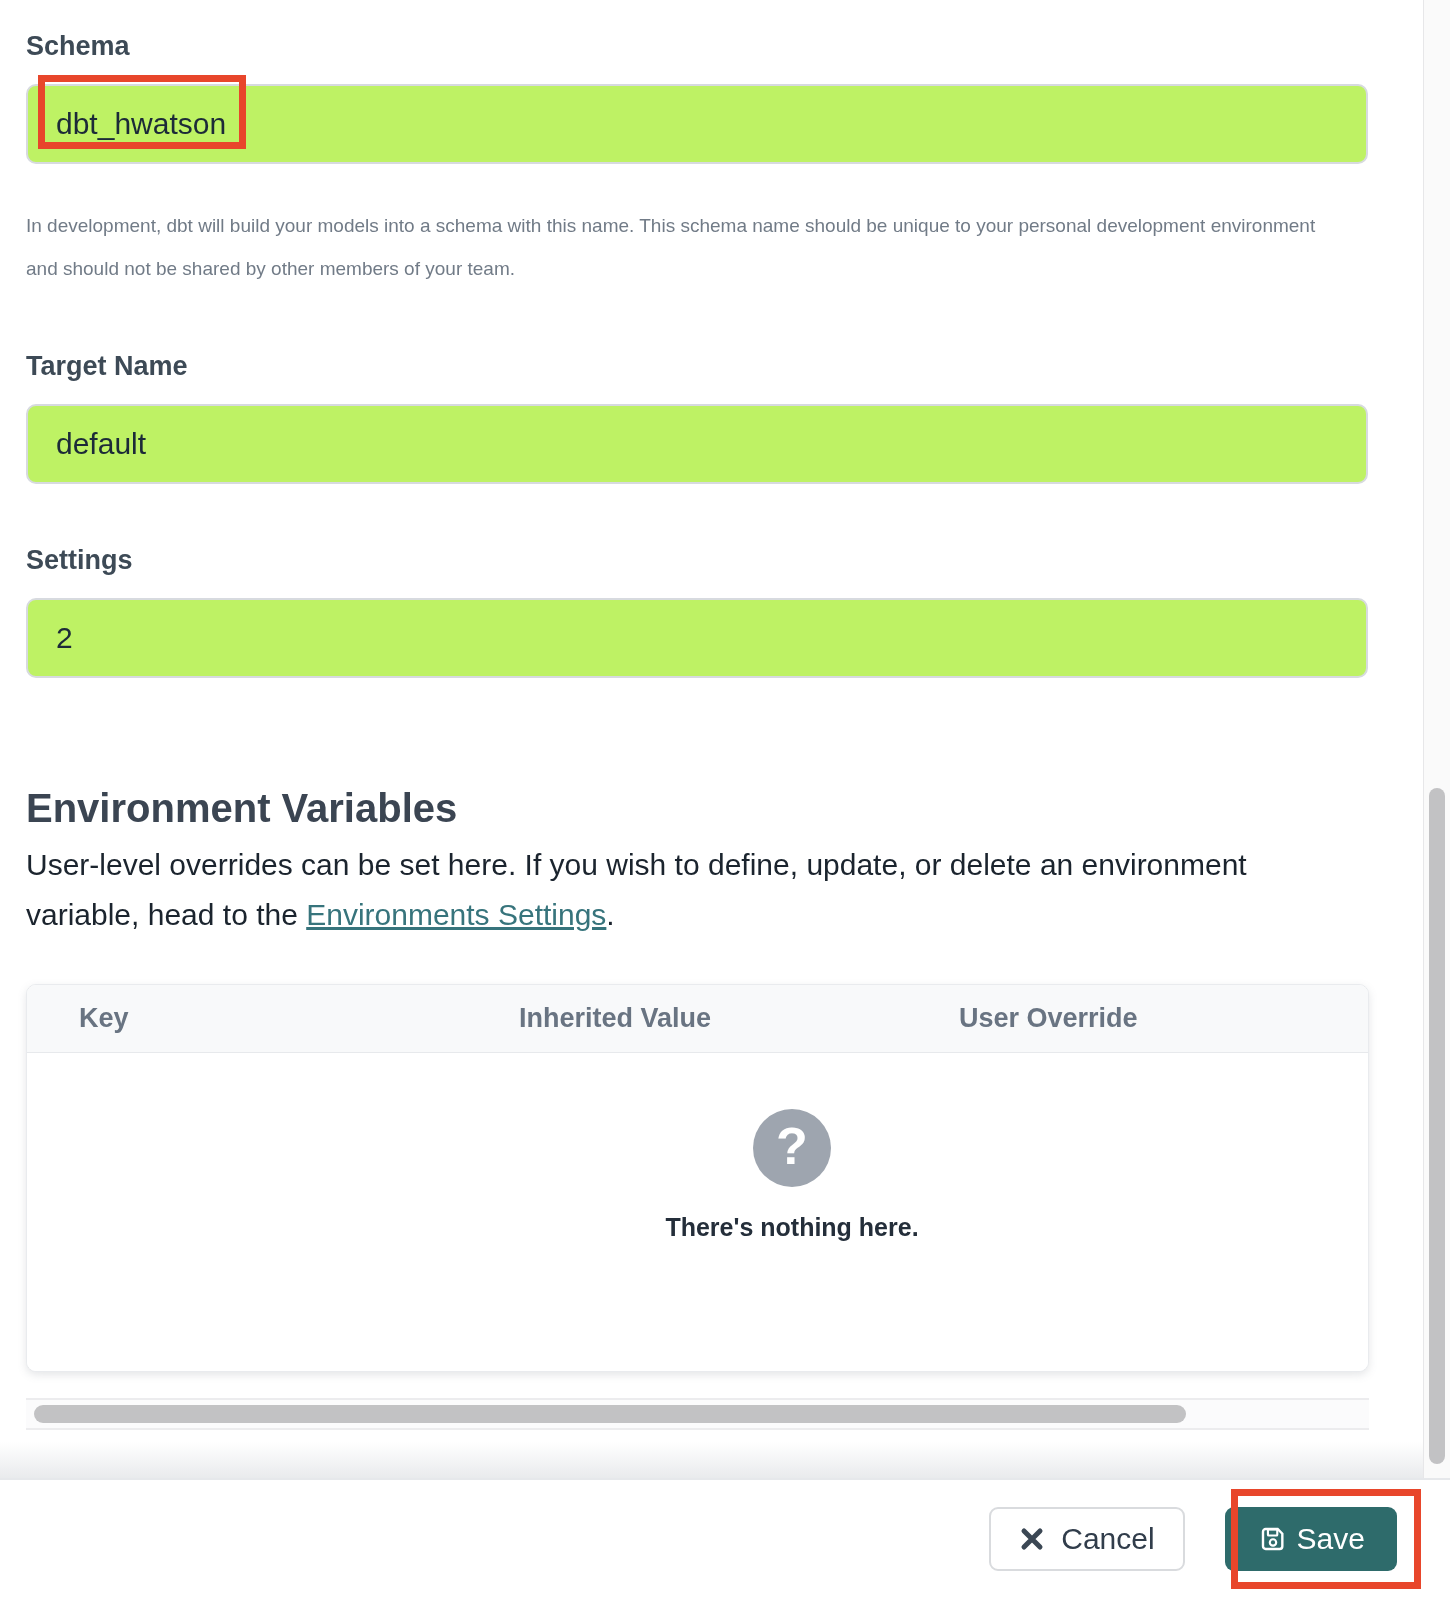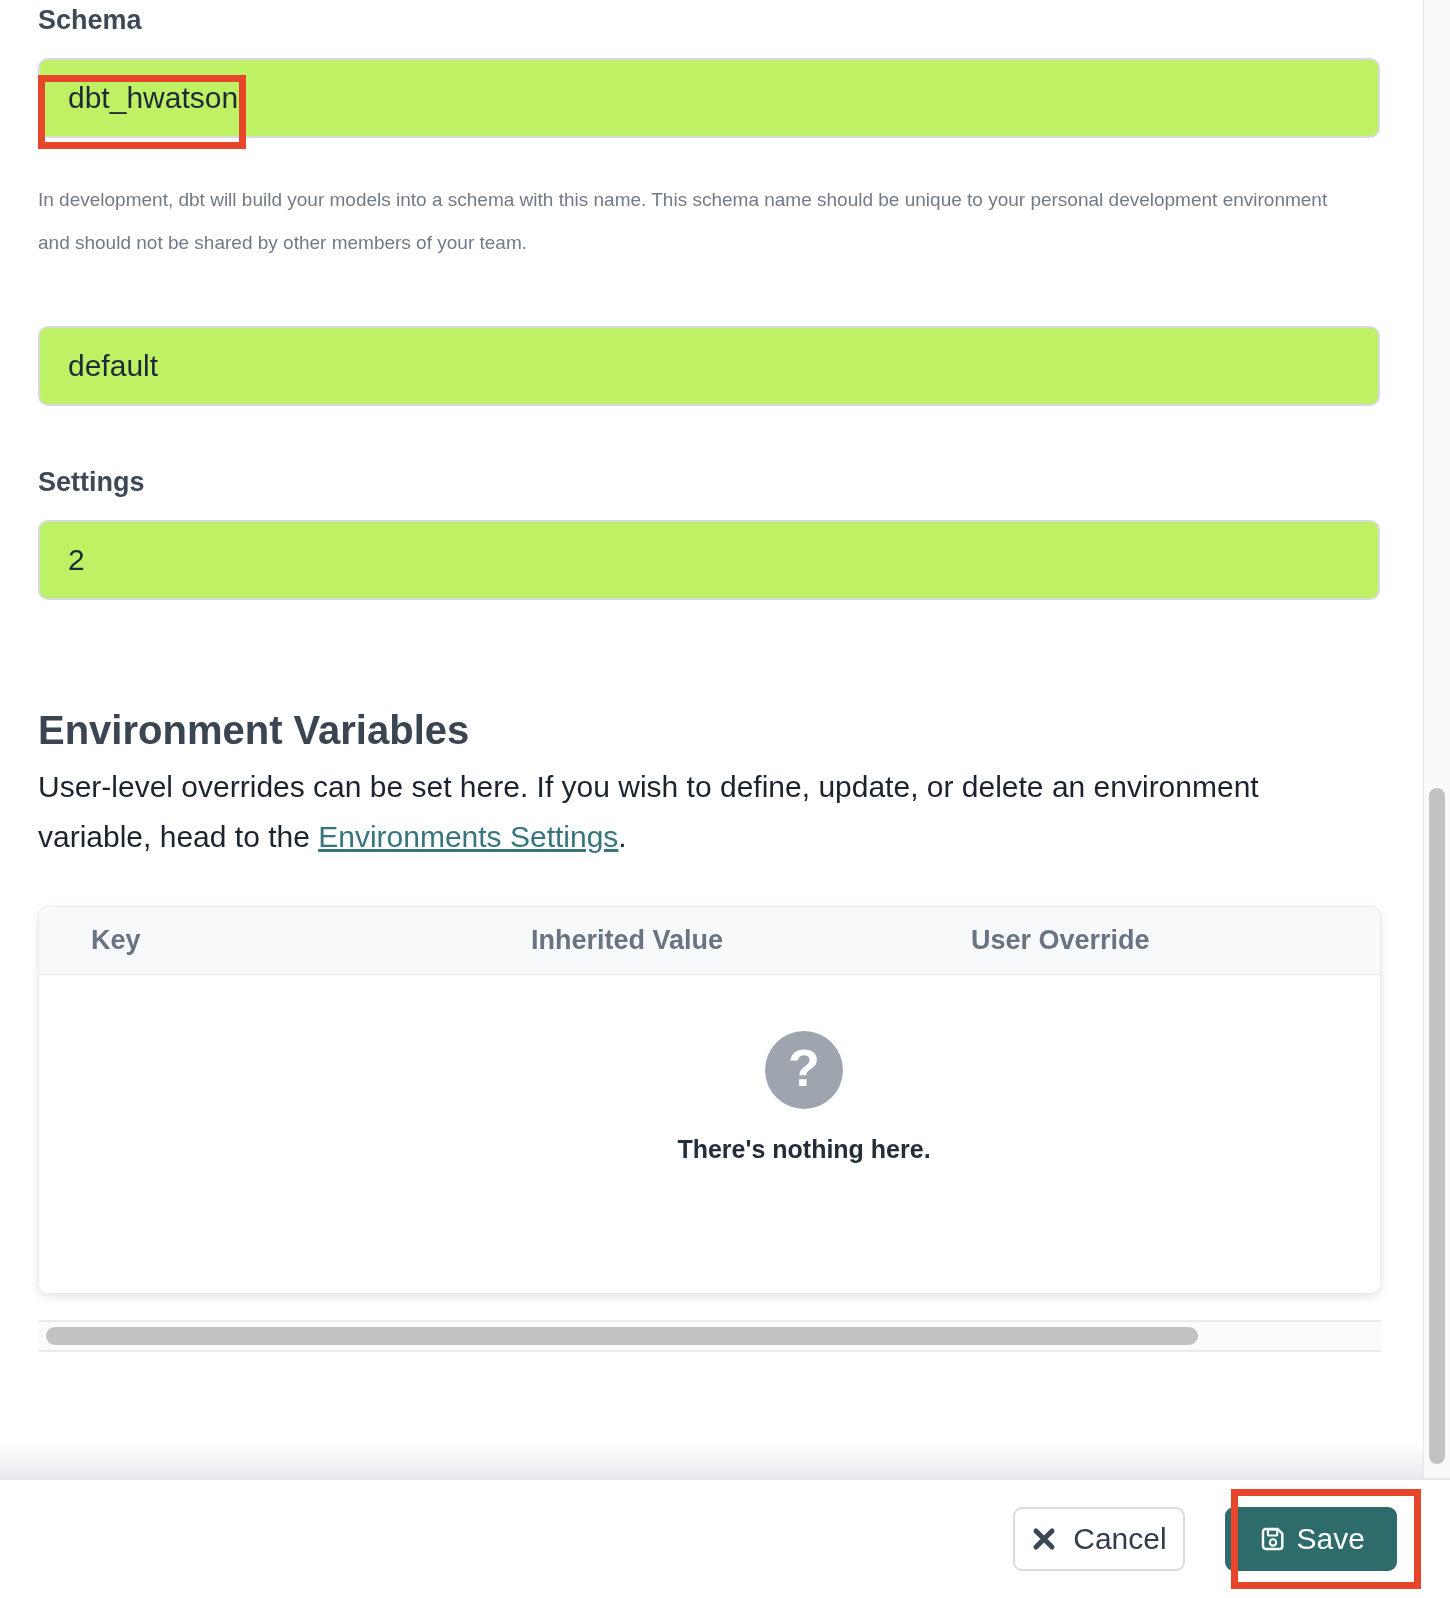--- a/index.html
+++ b/index.html
@@ -4,21 +4,21 @@
 <style>
   * { margin:0; padding:0; box-sizing:border-box; }
   html,body { background:#ffffff; }
   body { font-family:"Liberation Sans", sans-serif; }
 
   .page {
     position:relative; width:1450px; height:1598px;
     background:#ffffff; overflow:hidden;
   }
 
-  .content { position:absolute; top:0; left:12px; width:1423px; padding:6px 55px 0 26px; }
+  .content { position:absolute; top:0; left:0; width:1423px; padding:32px 55px 0 26px; }
 
   .field-label {
     display:block; font-size:27px; font-weight:700; color:#3d4a56;
     line-height:28px; margin-bottom:24px;
   }
   .text-input {
     display:block; width:100%; height:80px;
     border:2px solid #d7dadf; border-radius:10px; background:#bef264;
     font-family:"Liberation Sans", sans-serif;
     font-size:30px; color:#1c2a38; padding:0 28px; outline:none;
@@ -100,21 +100,21 @@
     display:flex; align-items:center; justify-content:flex-end;
     padding-right:53px; gap:40px;
   }
   .btn {
     display:flex; align-items:center; gap:16px; height:64px;
     border-radius:9px; font-family:"Liberation Sans", sans-serif;
     font-size:30px; cursor:pointer;
   }
   .btn-cancel {
     background:#ffffff; border:2px solid #d9dbde; color:#313d4b;
-    padding:0 16px; font-weight:400;
+    padding:0 28px; font-weight:400;
   }
   .btn-save {
     background:#2e6b6b; border:none; color:#ffffff;
     padding:0 32px; font-weight:400;gap:8px;
   }
   .btn svg { display:block; }
 
   .annotation {
     position:absolute; border:7px solid #e8462b; pointer-events:none;
     background:transparent;
@@ -129,20 +129,21 @@
 
   <div class="content">
 
     <div class="field first">
       <label class="field-label">Schema</label>
       <input class="text-input" type="text" value="dbt_hwatson" style="">
       <p class="help-text">In development, dbt will build your models into a schema with this name. This schema name should be unique to your personal development environment and should not be shared by other members of your team.</p>
     </div>
 
     <div class="field">
+      <label class="field-label">Target Name</label>
       <input class="text-input" type="text" value="default" style="">
     </div>
 
     <div class="field">
       <label class="field-label">Settings</label>
       <input class="text-input" type="text" value="2" style="">
     </div>
 
     <h2 class="section-title">Environment Variables</h2>
 

